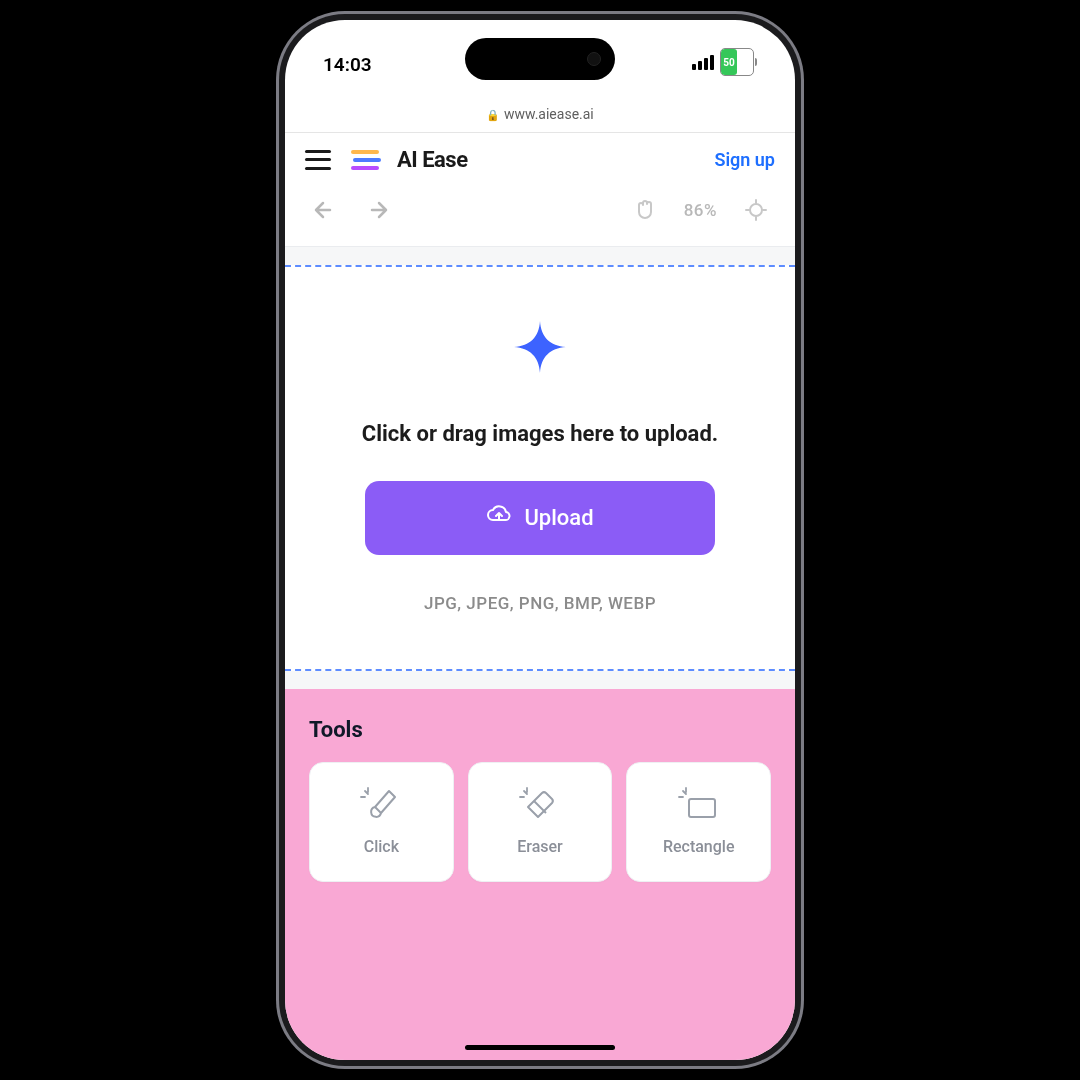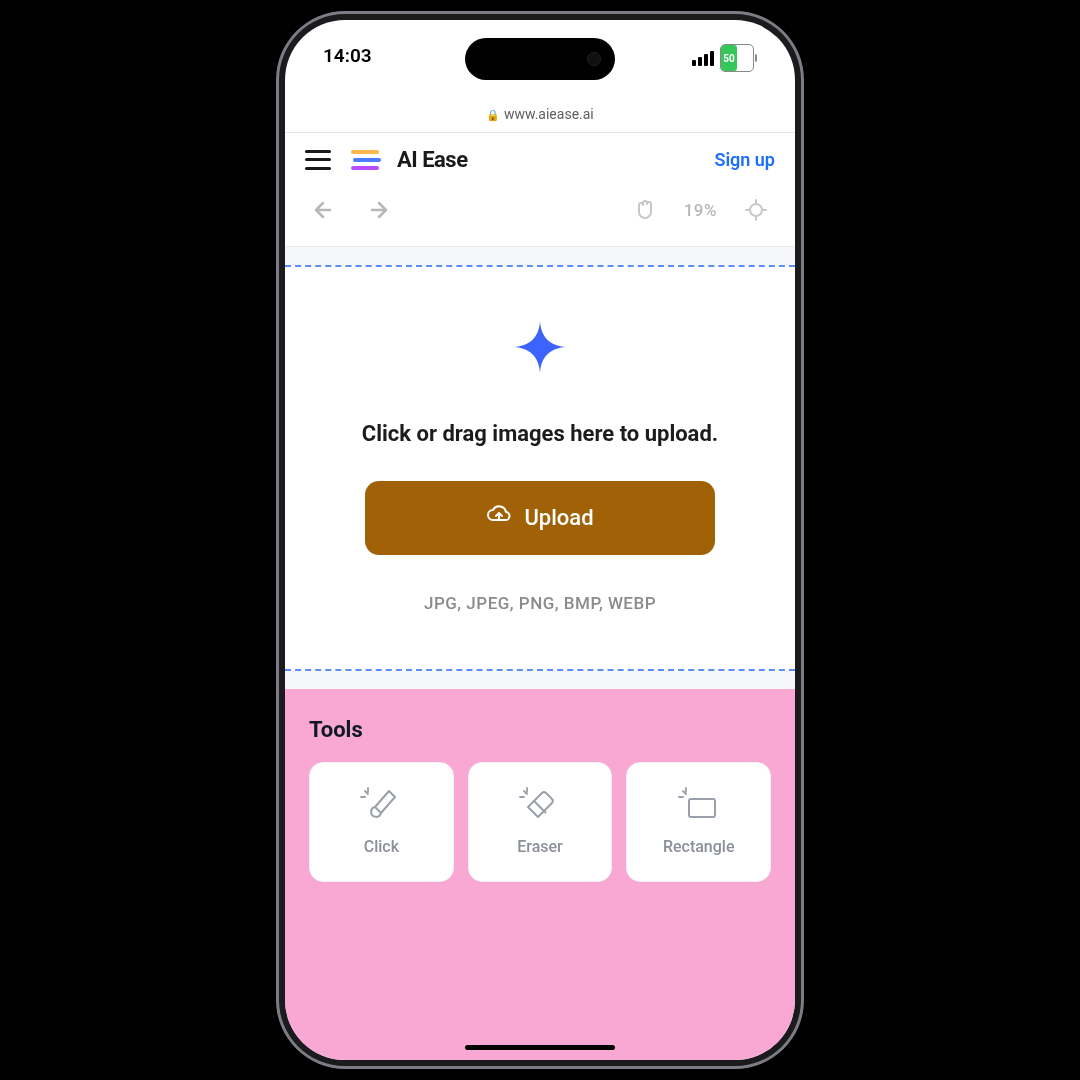--- a/index.html
+++ b/index.html
@@ -14,21 +14,21 @@
     .island {
       position:absolute; top:18px; left:50%; transform:translateX(-50%);
       width:150px; height:42px; background:#000; border-radius:21px; z-index:20;
       display:flex; align-items:center; justify-content:flex-end; padding-right:14px;
     }
     .island::after { content:""; width:12px; height:12px; border-radius:50%; background:#111; border:1px solid #222; }
 
     
     .statusbar {
       position:absolute; top:24px; left:0; right:0; height:32px; z-index:15;
-      display:flex; justify-content:space-between; align-items:flex-start; padding:0 38px;
+      display:flex; justify-content:space-between; align-items:flex-end; padding:0 38px;
       font-size:19px; font-weight:600; color:#000;
     }
     .status-right { display:flex; align-items:center; gap:6px; }
     .signal { display:inline-flex; align-items:flex-end; gap:2px; }
     .signal i { display:block; width:4px; background:#000; border-radius:1px; }
     .signal i:nth-child(1){height:6px}.signal i:nth-child(2){height:9px}.signal i:nth-child(3){height:12px}.signal i:nth-child(4){height:15px}
     .battery {
       display:inline-flex; align-items:center; gap:1px;
     }
     .battery-body {
@@ -66,21 +66,21 @@
 
     .canvas-gap { height:18px; background:#f6f7f8; }
 
     .dropzone {
       border-top:2px dashed #5d8cff; border-bottom:2px dashed #5d8cff;
       padding:48px 18px 56px; text-align:center; background:#fff;
     }
     .sparkle svg { display:block; margin:0 auto; }
     .drop-text { margin-top:40px; font-size:22px; font-weight:700; color:#1c1c1c; line-height:1.35; }
     .upload-btn {
-      margin:32px auto 0; width:350px; height:74px; background:#a16207; color:#fff; border:none; border-radius:14px;
+      margin:32px auto 0; width:350px; height:74px; background:#8b5cf6; color:#fff; border:none; border-radius:14px;
       font-size:22px; font-weight:500; display:flex; align-items:center; justify-content:center; gap:12px; cursor:pointer;
     }
     .formats { margin-top:38px; font-size:17px; color:#8b8b8b; letter-spacing:0.5px; font-weight:500; }
 
     .tools-section { background:#f9a8d4; padding:28px 24px 10px; flex:1; }
     .tools-title { font-size:22px; font-weight:700; color:#101828; margin-bottom:20px; }
     .tools-row { display:flex; gap:14px; }
     .tool-card {
       flex:1; height:120px; background:#fff; border:1px solid #eef0f3; border-radius:14px;
       display:flex; flex-direction:column; align-items:center; justify-content:center; gap:10px; cursor:pointer;
@@ -154,21 +154,21 @@
         <svg width="24" height="22" viewBox="0 0 24 22">
             <path d="M14 4 L21 11 L14 18 M21 11 H7" fill="none" stroke="#b8b8b8" stroke-width="2.5" stroke-linecap="round" stroke-linejoin="round"></path>
           </svg>
       </span>
       <span class="spacer"></span>
       <span class="icon-btn">
         <svg width="22" height="24" viewBox="0 0 22 24">
             <path d="M5 12 V7 a2 2 0 0 1 4 0 V5 a2 2 0 0 1 4 0 V6 a2 2 0 0 1 4 0 v8 a6 6 0 0 1 -12 0 z" fill="none" stroke="#c8c8c8" stroke-width="2" stroke-linejoin="round"></path>
           </svg>
       </span>
-      <span class="zoom-label">19%</span>
+      <span class="zoom-label">86%</span>
       <span class="icon-btn">
         <svg width="22" height="22" viewBox="0 0 22 22">
             <circle cx="11" cy="11" r="6" fill="none" stroke="#c8c8c8" stroke-width="2"></circle>
             <path d="M11 1 V4 M11 18 V21 M1 11 H4 M18 11 H21" stroke="#c8c8c8" stroke-width="2" stroke-linecap="round"></path>
           </svg>
       </span>
     </div>
 
     <div class="canvas-gap"></div>
 

